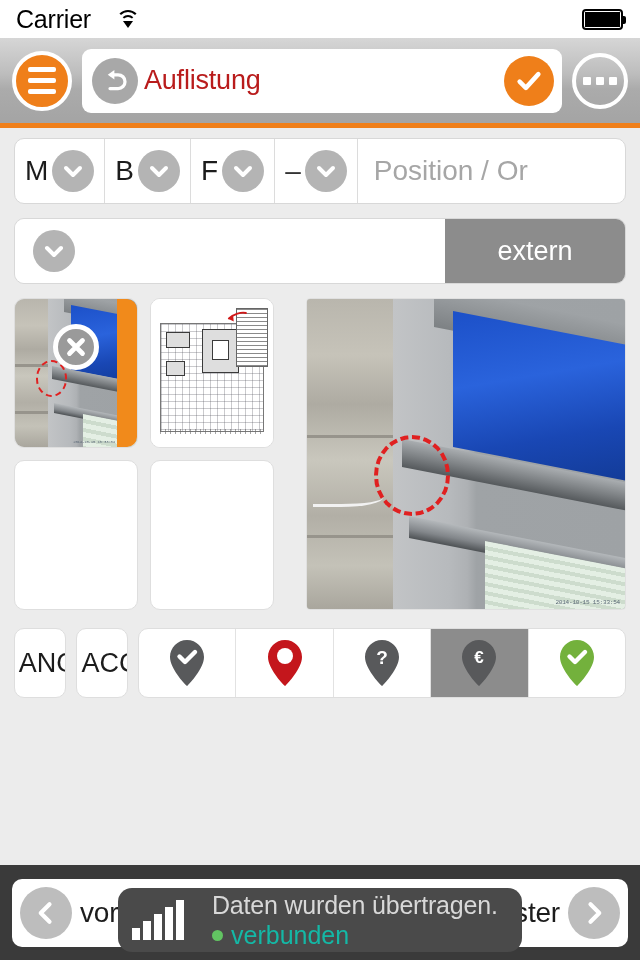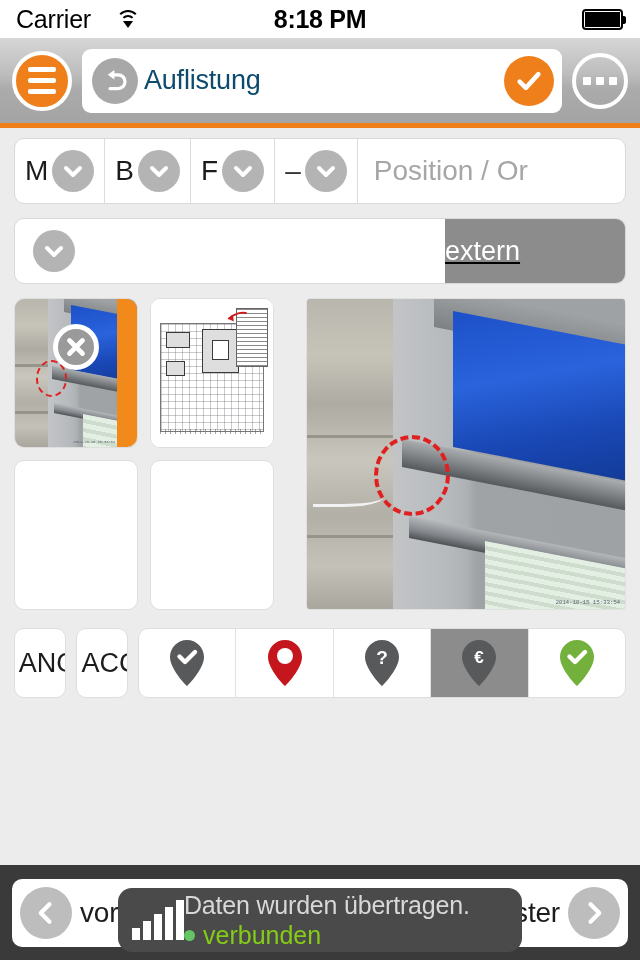--- a/index.html
+++ b/index.html
@@ -71,21 +71,21 @@
     display: flex; align-items: center; padding: 0 8px 0 10px; gap: 6px;
     min-width: 0;
   }
   .undo-btn {
     width: 46px; height: 46px; border-radius: 50%; background: #a8a8a8;
     display: flex; align-items: center; justify-content: center; flex-shrink: 0;
     cursor: pointer;
   }
   .undo-btn svg { width: 30px; height: 30px; display: block; }
   .tb-label {
-    font-size: 27px; color: #0c4a6e; white-space: nowrap;
+    font-size: 27px; color: #b91c1c; white-space: nowrap;
     overflow: hidden; letter-spacing: -0.2px;
   }
   .tb-label.back { flex-shrink: 1; }
   .tb-spacer { flex: 1; min-width: 6px; }
   .save-btn {
     width: 50px; height: 50px; border-radius: 50%; background: #ef7f1a;
     display: flex; align-items: center; justify-content: center; flex-shrink: 0;
     cursor: pointer;
   }
   .save-btn svg { width: 30px; height: 30px; display: block; }
@@ -140,21 +140,21 @@
     margin-top: 14px; height: 66px; display: flex;
     border-radius: 10px; overflow: hidden; border: 1px solid #d8d8d8;
   }
   .selbox {
     flex: 1; background: #fff; display: flex; align-items: center;
     padding: 0 14px 0 18px; gap: 10px; cursor: pointer;
   }
   .selbox .val { font-size: 29px; color: #1c1c1c; flex: 1; letter-spacing: -0.2px; }
   .extern {
     width: 180px; background: #8c8c8c; display: flex;
-    align-items: center; justify-content: flex-start; cursor: pointer; text-decoration: underline;
+    align-items: center; justify-content: center; cursor: pointer;
   }
   .extern span { font-size: 27px; color: #fff; }
 
   
   .media { margin-top: 14px; display: flex; gap: 12px; }
   .thumbcol { display: flex; flex-wrap: wrap; gap: 12px; width: 280px; flex-shrink: 0; }
   .thumb {
     width: 124px; height: 150px; border-radius: 10px;
     background: #fff; border: 1px solid #dedede; position: relative;
     overflow: hidden; cursor: pointer;
@@ -305,49 +305,48 @@
     width: 52px; height: 52px; border-radius: 50%; background: #bdbdbd;
     display: flex; align-items: center; justify-content: center; flex-shrink: 0;
     cursor: pointer;
   }
   .navcircle svg { width: 28px; height: 28px; display: block; }
   .navtext { font-size: 28px; color: #1c1c1c; white-space: nowrap; letter-spacing: -0.2px; }
 
   .toast {
     position: absolute; left: 118px; top: 888px; width: 404px; height: 64px;
     background: #4a4a4a; border-radius: 14px; display: flex; align-items: center;
-    padding: 15px 14px; gap: 0; z-index: 30;
+    padding: 15px 14px; gap: 28px; z-index: 30;
   }
   .bars { display: flex; align-items: flex-end; gap: 3px; height: 40px; }
   .bars i { width: 8px; background: #fff; display: block; }
   .bars i:nth-child(1) { height: 12px; }
   .bars i:nth-child(2) { height: 19px; }
   .bars i:nth-child(3) { height: 26px; }
   .bars i:nth-child(4) { height: 33px; }
   .bars i:nth-child(5) { height: 40px; }
   .toast-txt { display: flex; flex-direction: column; gap: 1px; }
   .toast-l1 { font-size: 25px; color: #d8d8d8; white-space: nowrap; letter-spacing: -0.2px; }
-  .toast-l2 { font-size: 25px; color: #84cc16; display: flex; align-items: center; gap: 8px; }
+  .toast-l2 { font-size: 25px; color: #14b8a6; display: flex; align-items: center; gap: 8px; }
   .greendot { width: 11px; height: 11px; border-radius: 50%; background: #62c462; display: block; }
 </style>
 </head>
 <body>
 
 <div class="phone">
 
   <div class="statusbar">
     <div class="sb-left">
       <span class="sb-carrier">Carrier</span>
       <span class="wifi-icon">
         <i></i>
           <i></i>
           <span class="wifi-dot"></span>
       </span>
     </div>
-    <div class="sb-time">8:18 PM</div>
     <div class="sb-right">
       <span class="battery">
         <span class="shell"></span>
           <span class="fill"></span>
           <span class="cap"></span>
       </span>
     </div>
   </div>
 
   <div class="toolbar">

